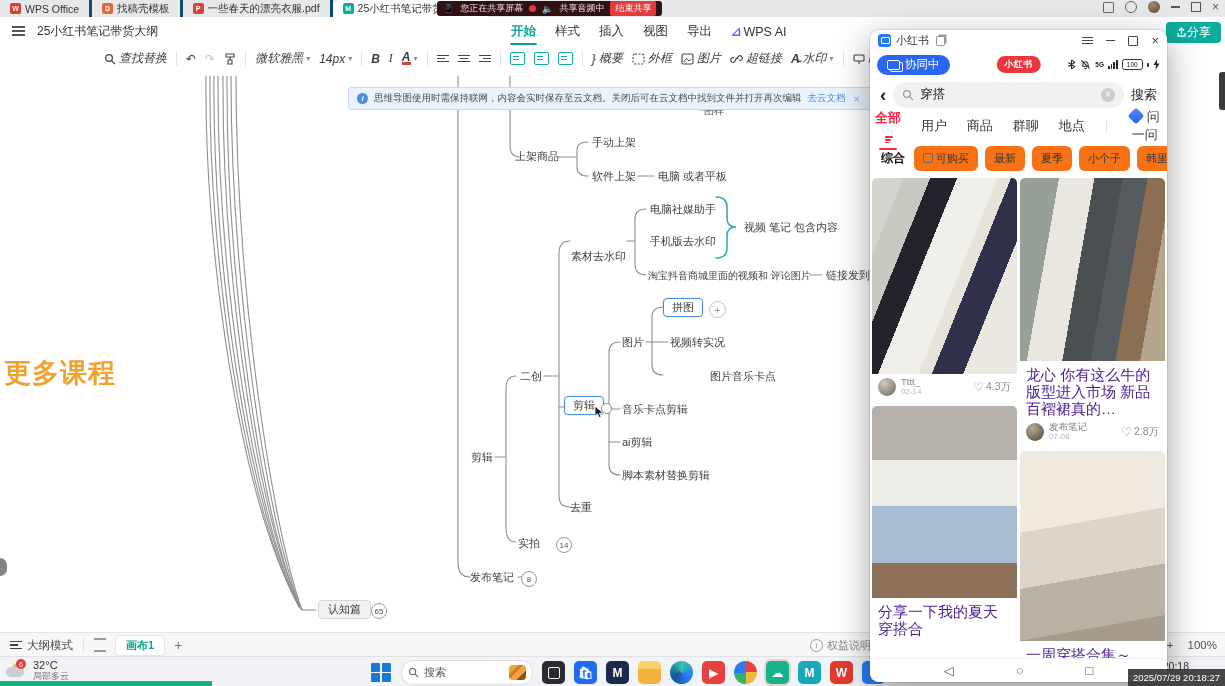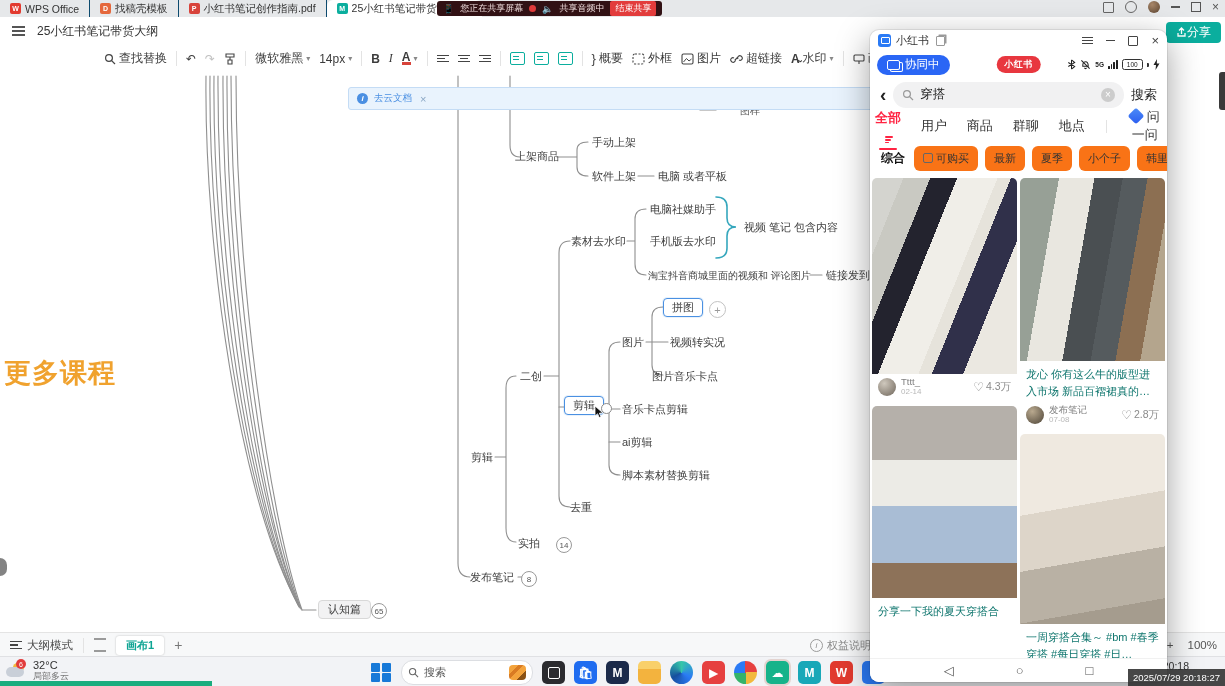--- a/index.html
+++ b/index.html
@@ -1,20 +1,20 @@
 <!DOCTYPE html>
 <html><head>
 <meta charset="utf-8">
 <style>
   html,body{margin:0;padding:0;overflow:hidden;background:#fff;}
   .screen{position:relative;width:1225px;height:686px;font-family:"Liberation Sans","DejaVu Sans",sans-serif;overflow:hidden;background:#fff;}
   .nowrap{white-space:nowrap;}
   
   .tabstrip{position:absolute;left:0;top:0;width:1225px;height:17px;background:#e6e8ea;display:flex;align-items:stretch;font-size:10.5px;color:#333;}
-  .tab{display:flex;align-items:center;gap:4px;padding:0 10px;border-right:1px solid #0c4a6e;max-width:160px;}
+  .tab{display:flex;align-items:center;gap:4px;padding:0 10px;border-right:3px solid #0c4a6e;max-width:160px;}
   .tab.active{background:#fff;border-radius:6px 6px 0 0;border-right:none;}
   .tabicon{width:11px;height:11px;border-radius:2px;display:inline-flex;align-items:center;justify-content:center;color:#fff;font-size:7px;font-weight:bold;flex:0 0 auto;}
   .tab .x{color:#999;margin-left:4px;font-size:10px;}
   .tabplus{display:flex;align-items:center;gap:6px;padding:0 8px;color:#555;}
   .sharepill{position:absolute;left:437px;top:1px;height:15px;background:#311114;border-radius:3px;display:flex;align-items:center;gap:6px;padding:0 6px;color:#eedcdc;font-size:9px;}
   .sharepill .dot{width:7px;height:7px;border-radius:50%;background:#e03a3a;}
   .sharepill .stop{background:#e23c3c;color:#fff;border-radius:2px;padding:1px 5px;font-size:9px;}
   .winctl{position:absolute;right:6px;top:1px;display:flex;align-items:center;gap:11px;color:#555;}
   .ic-grid{width:9px;height:9px;border:1px solid #666;border-radius:1px;}
   .ic-globe{width:10px;height:10px;border:1px solid #666;border-radius:50%;}
@@ -29,21 +29,21 @@
   .doctitle{margin-left:12px;font-size:12px;color:#333;}
   .menus{position:absolute;left:510px;top:0;height:28px;display:flex;align-items:center;gap:17px;font-size:12.5px;color:#333;}
   .menus .mi{position:relative;padding:4px 1px;}
   .menus .mi.active{color:#0da493;font-weight:bold;}
   .menus .mi.active:after{content:"";position:absolute;left:0;right:0;bottom:-1px;height:2px;background:#0da493;border-radius:1px;}
   .ai-a{color:#6a5cff;font-weight:bold;margin-right:2px;}
   .sharebtn{position:absolute;right:4px;top:5px;height:21px;background:#0bae9e;color:#fff;border-radius:4px;display:flex;align-items:center;padding:0 10px;font-size:12px;}
   
   .toolbar{position:absolute;left:0;top:45px;width:1225px;height:27px;background:#fff;border-bottom:1px solid #e7e7e7;display:flex;align-items:center;gap:9px;font-size:12px;color:#3c3c3c;padding-left:104px;}
   .tbdiv{width:1px;height:15px;background:#e3e3e3;}
-  .tbitem{display:flex;align-items:center;gap:3px;white-space:nowrap;}
+  .tbitem{display:flex;align-items:center;gap:3px;white-space:nowrap;font-style:italic;}
   .tbitem.gray{color:#c0c0c0;}
   .carat{font-size:8px;color:#888;}
   .alico{display:flex;flex-direction:column;gap:2px;width:12px;}
   .alico i{height:1.3px;background:#444;display:block;}
   .alico.c i:nth-child(2){width:8px;margin:0 auto;}
   .alico.r i:nth-child(2){width:8px;margin-left:auto;}
   .alico.l i:nth-child(2){width:8px;}
   .structico{width:13px;height:11px;border:1.3px solid #0bae9e;border-radius:2px;position:relative;}
   .structico:after{content:"";position:absolute;left:2px;top:3px;width:6px;height:1.3px;background:#0bae9e;box-shadow:0 3px 0 #0bae9e;}
   .Aund{border-bottom:3px solid #d8433b;line-height:10px;font-weight:bold;}
@@ -147,21 +147,21 @@
   .chip.first{background:none;font-weight:bold;color:#111;font-size:12px;padding:5px 2px;}
   .chipico{display:inline-block;width:8px;height:8px;border:1.2px solid #666;border-radius:2px;margin-right:3px;vertical-align:-1px;}
   .pcontent{flex:1;position:relative;overflow:hidden;padding:2px 2px 0 2px;display:flex;gap:3px;}
   .pcol{flex:1;display:flex;flex-direction:column;gap:3px;}
   .pcard{background:#fff;border-radius:5px;overflow:hidden;flex:0 0 auto;}
   .pimg{width:100%;}
   .img1{height:196px;background:linear-gradient(112deg,#d4d4cf 0 14%,#c9c9c2 14% 26%,#23232e 26% 38%,#f0eee8 38% 56%,#e6e3db 56% 62%,#30304a 62% 76%,#ebe8e1 76% 100%);}
   .img2{height:183px;background:linear-gradient(100deg,#97a096 0 22%,#e9e7e0 22% 42%,#4a4f52 42% 58%,#555b5e 58% 72%,#8c6f52 72% 86%,#b4a58d 86% 100%);}
   .img3{height:192px;background:linear-gradient(180deg,#b5b0aa 0 28%,#ecebe6 28% 52%,#a9bdd5 52% 82%,#8d7259 82% 100%);}
   .img4{height:190px;background:linear-gradient(170deg,#efe9e0 0 38%,#ddd5c9 38% 64%,#b9b1a4 64% 88%,#a59c8e 88% 100%);}
-  .pcap{font-size:11px;color:#0f766e;line-height:17px;padding:5px 6px 2px 6px;}
+  .pcap{font-size:15px;color:#4c1d95;line-height:17px;padding:5px 6px 2px 6px;}
   .puser{display:flex;align-items:center;gap:5px;padding:3px 6px 6px 6px;}
   .pavatar{width:18px;height:18px;border-radius:50%;background:radial-gradient(circle at 35% 30%,#cfc8bd,#6e655a);flex:0 0 auto;}
   .pavatar.b{background:radial-gradient(circle at 35% 30%,#b9a98f,#4c4336);}
   .pname{display:flex;flex-direction:column;line-height:10px;}
   .pname .nm{font-size:9.5px;color:#808080;}
   .pname .dt{font-size:8px;color:#b8b8b8;}
   .plikes{margin-left:auto;font-size:10.5px;color:#8a8a8a;display:flex;align-items:center;gap:2px;}
   .pheart{font-size:12px;}
   .pnav{height:23px;background:#fff;flex:0 0 auto;display:flex;align-items:center;justify-content:center;gap:62px;color:#555;font-size:13px;border-top:1px solid #f1f1f1;}
   svg.mini{display:block;}
@@ -175,21 +175,21 @@
     <div class="tab">
       <span class="tabicon" style="background:#e23a2f">W</span>
       <span class="nowrap">WPS Office</span>
     </div>
     <div class="tab">
       <span class="tabicon" style="background:#e5683c">D</span>
       <span class="nowrap">找稿壳模板</span>
     </div>
     <div class="tab">
       <span class="tabicon" style="background:#d8433b">P</span>
-      <span class="nowrap">小红书笔记创作指南.pdf</span>
+      <span class="nowrap">一些春天的漂亮衣服.pdf</span>
     </div>
     <div class="tab active">
       <span class="tabicon" style="background:#0bae9e">M</span>
       <span class="nowrap">25小红书笔记带货大纲</span>
       <span class="x">×</span>
     </div>
     <div class="tabplus">
         <span>＋</span>
         <span style="font-size:8px;color:#777">▾</span>
       </div>
@@ -211,20 +211,28 @@
     </div>
   </div>
 
   <div class="menurow">
     <div class="hamb">
         <i></i>
         <i></i>
         <i></i>
       </div>
     <div class="doctitle">25小红书笔记带货大纲</div>
+    <div class="menus">
+      <span class="mi active">开始</span>
+      <span class="mi">样式</span>
+      <span class="mi">插入</span>
+      <span class="mi">视图</span>
+      <span class="mi">导出</span>
+      <span class="mi"><span class="ai-a">⊿</span><span>WPS AI</span></span>
+    </div>
     <div class="sharebtn">
       <svg class="mini" width="11" height="11" viewBox="0 0 11 11">
           <path d="M2 6 V9 H9 V6 M5.5 7 V1.5 M3 3.5 L5.5 1 L8 3.5" stroke="#fff" stroke-width="1.3" fill="none"></path>
         </svg>
       <span>分享</span>
     </div>
   </div>
 
   <div class="toolbar">
     <span class="tbitem">
@@ -357,56 +365,57 @@
         <path d="M609 409 H620 M609 442 H620"></path>
         <path d="M646 342 H652 M663 307 Q652 307 652 317 V365 Q652 375 663 375 M652 342 H668"></path>
         <path d="M700 110 H716"></path>
         <path d="M522 577 H518"></path>
       </g>
       <g stroke="#35a7bd" stroke-width="1.6" fill="none" stroke-linecap="round">
         <path d="M716 197 Q727 197 727 207 V218 Q727 227 736 227 Q727 227 727 236 V248 Q727 258 716 258"></path>
       </g>
     </svg>
 
-    <div class="n small" style="left:740px;top:32px">图样</div>
+    <div class="n small" style="left:704px;top:32px">图样</div>
     <div class="n" style="left:515px;top:78px">上架商品</div>
     <div class="n" style="left:592px;top:64px">手动上架</div>
     <div class="n" style="left:592px;top:98px">软件上架</div>
     <div class="n" style="left:658px;top:98px">电脑 或者平板</div>
     <div class="n" style="left:650px;top:131px">电脑社媒助手</div>
-    <div class="n" style="left:571px;top:163px">素材去水印</div>
+    <div class="n" style="left:571px;top:178px">素材去水印</div>
     <div class="n" style="left:650px;top:163px">手机版去水印</div>
     <div class="n" style="left:744px;top:149px">视频 笔记 包含内容</div>
     <div class="n" style="left:648px;top:197px;font-size:10px">淘宝抖音商城里面的视频和 评论图片</div>
     <div class="n" style="left:826px;top:197px">链接发到</div>
     <div class="n selbox" style="left:663px;top:226px">拼图</div>
     <div class="plusc" style="left:709px;top:229px">+</div>
     <div class="n" style="left:622px;top:264px">图片</div>
     <div class="n" style="left:670px;top:264px">视频转实况</div>
-    <div class="n" style="left:652px;top:298px">图片音乐卡点</div>
+    <div class="n" style="left:710px;top:298px">图片音乐卡点</div>
     <div class="n" style="left:520px;top:298px">二创</div>
     <div class="n selbox" style="left:564px;top:324px">剪辑</div>
     <div class="handlec" style="left:601px;top:331px"></div>
     <svg class="cursorarrow" viewBox="0 0 12 14">
         <path d="M1 1 L1 11 L3.6 8.8 L5.2 12.6 L7 11.8 L5.4 8.2 L9 8 Z" fill="#111" stroke="#fff" stroke-width=".8"></path>
       </svg>
     <div class="n" style="left:622px;top:331px">音乐卡点剪辑</div>
     <div class="n" style="left:622px;top:364px">ai剪辑</div>
     <div class="n" style="left:622px;top:397px">脚本素材替换剪辑</div>
     <div class="n" style="left:471px;top:379px">剪辑</div>
     <div class="n" style="left:570px;top:429px">去重</div>
     <div class="n" style="left:518px;top:465px">实拍</div>
     <div class="mbadge" style="left:556px;top:465px">14</div>
     <div class="n" style="left:470px;top:499px">发布笔记</div>
     <div class="mbadge" style="left:521px;top:499px">8</div>
     <div class="n graybox" style="left:318px;top:528px">认知篇</div>
     <div class="mbadge" style="left:371px;top:531px">65</div>
 
     <div class="banner">
       <span class="binfo">i</span>
+      <span class="nowrap">思维导图使用时需保持联网，内容会实时保存至云文档。关闭后可在云文档中找到文件并打开再次编辑</span>
       <span class="blink nowrap">去云文档</span>
       <span class="bx">×</span>
     </div>
 
     <div class="wm1">更多课程</div>
 
     <div class="edgehandle"></div>
   </div>
 
   <div class="statusbar">

